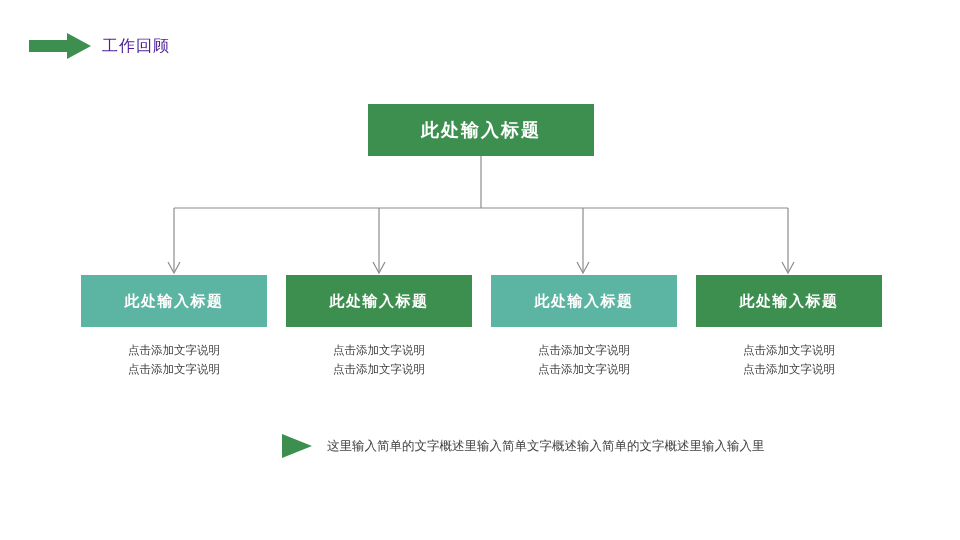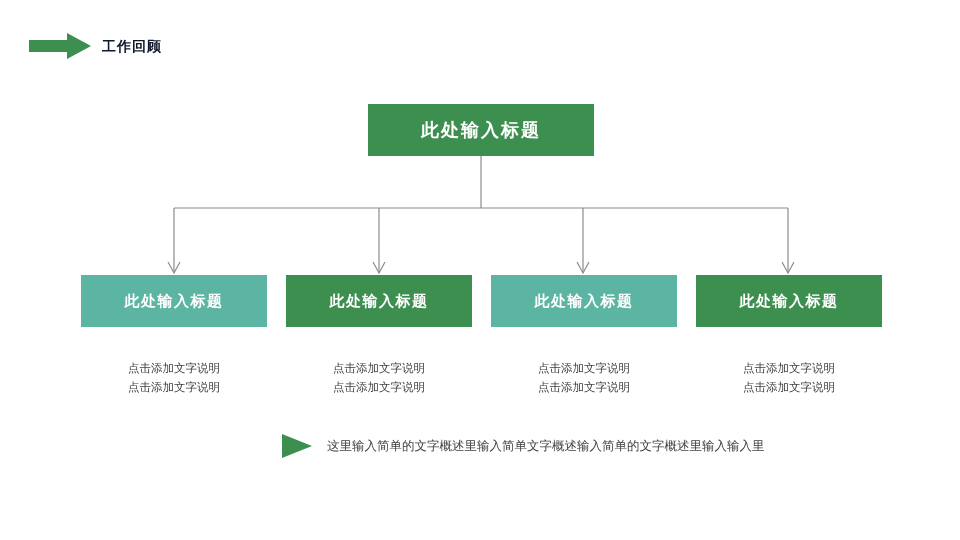--- a/index.html
+++ b/index.html
@@ -29,26 +29,25 @@
     align-items: center;
   }
   .header-arrow {
     margin-left: 29px;
     display: block;
     width: 62px;
     height: 26px;
   }
   .header-title {
     margin-left: 11px;
-    font-size: 14px;
-    color: #0f172a;
+    font-size: 16px;
+    color: #4c1d95;
     letter-spacing: 1px;
     white-space: nowrap;
     line-height: 1;
-    font-weight: bold;
   }
 
   
   .connectors {
     position: absolute;
     left: 0;
     top: 0;
     width: 960px;
     height: 540px;
     pointer-events: none;
@@ -86,21 +85,21 @@
     height: 52px;
     display: flex;
     align-items: center;
     justify-content: center;
     color: #ffffff;
     font-size: 15px;
     font-weight: bold;
     letter-spacing: 1.5px;
   }
   .node-captions {
-    margin-top: 32px;
+    margin-top: 14px;
     text-align: center;
   }
   .caption-line {
     font-size: 11.5px;
     color: #3f3f3f;
     line-height: 19px;
     white-space: nowrap;
   }
 
   

